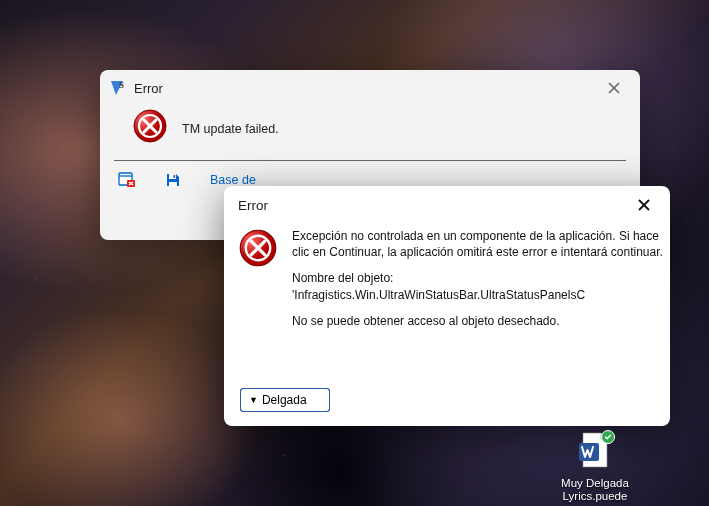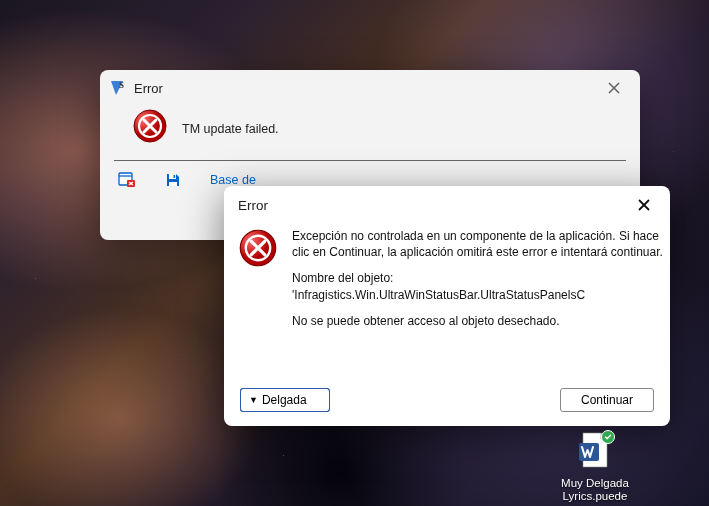--- a/index.html
+++ b/index.html
@@ -213,23 +213,20 @@
           <span>'Infragistics.Win.UltraWinStatusBar.UltraStatusPanelsC</span>
         </p>
         <p>No se puede obtener acceso al objeto desechado.</p>
       </div>
     </div>
     <div class="dlg2-footer">
       <div class="btn btn-details">
         <span class="tri">▼</span>
         <span>Delgada</span>
       </div>
-      <div class="btn btn-continue">
-        <span>Continuar</span>
-      </div>
     </div>
   </div>
 
   <div class="deskicon">
     <div class="docicon">
       <svg width="36" height="38" viewBox="0 0 36 38">
         <path d="M6 2 h18 l6 6 v28 h-24 z" fill="#ffffff" stroke="#888" stroke-width="0.6"></path>
         <path d="M24 2 v6 h6" fill="#e8e8e8" stroke="#888" stroke-width="0.6"></path>
         <rect x="2" y="12" width="20" height="18" rx="2" fill="#2b579a"></rect>
         <path d="M5 16 l3 10 l2.5-7 l2.5 7 l3-10" stroke="#fff" stroke-width="2" fill="none" stroke-linejoin="round" stroke-linecap="round"></path>

